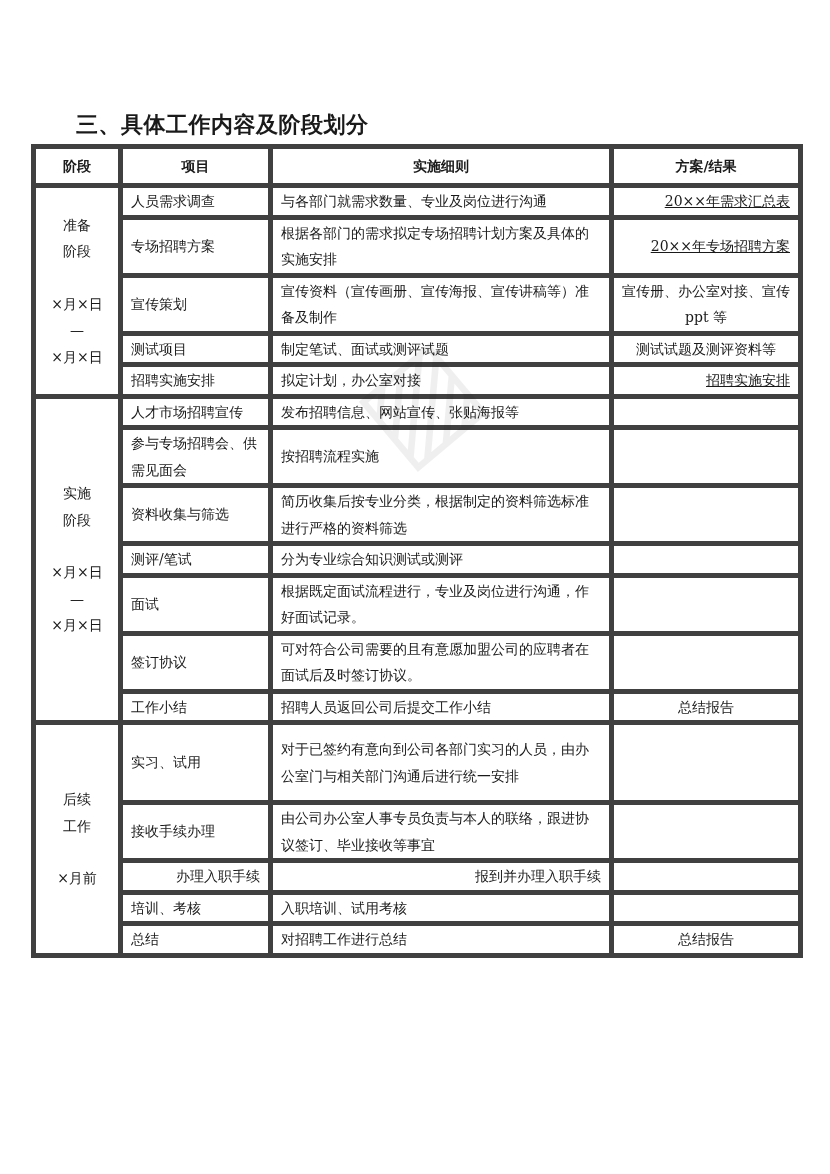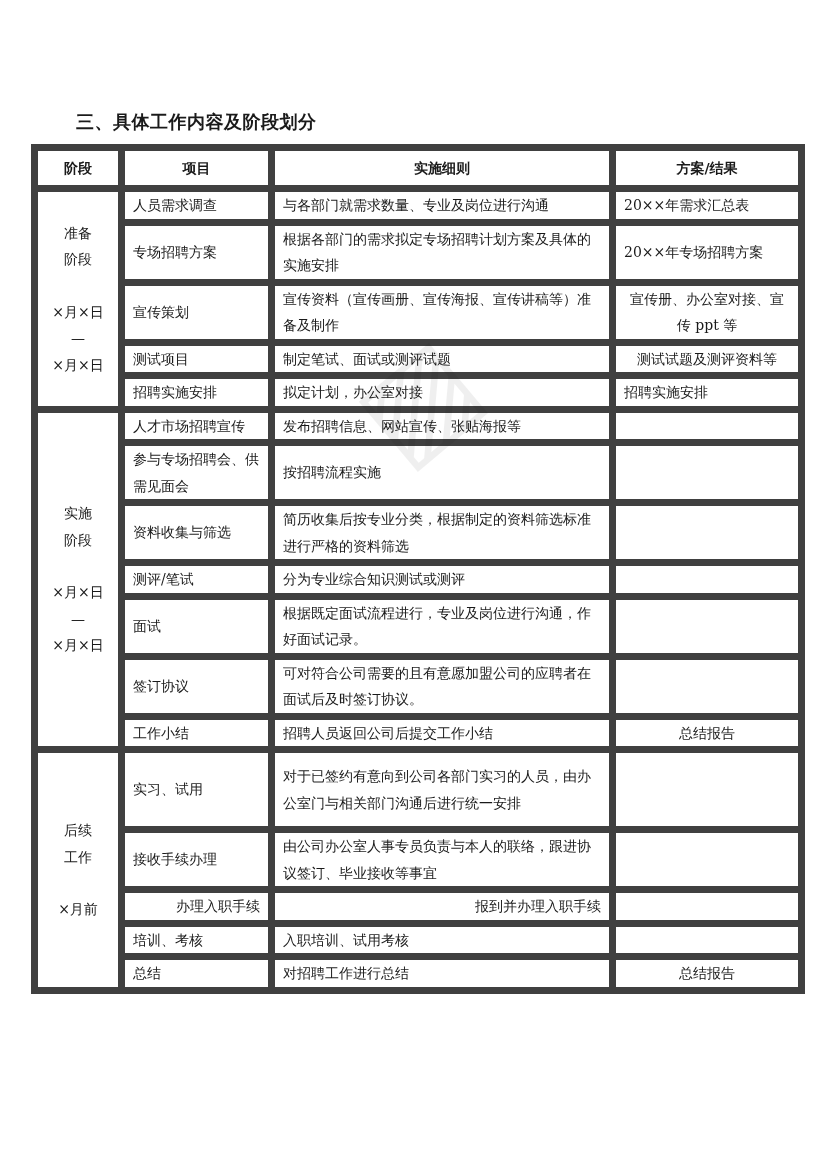--- a/index.html
+++ b/index.html
@@ -1,28 +1,28 @@
 <!DOCTYPE html>
 <html><head>
 <meta charset="utf-8">
 <style>
   html, body { margin:0; padding:0; background:#ffffff; }
   body { width:830px; height:1174px; position:relative; overflow:hidden;
          font-family:"DejaVu Serif","Liberation Serif",serif; color:#1a1a1a; }
-  .section-title { position:absolute; left:76px; top:110px; font-size:18px; font-weight:bold;
+  .section-title { position:absolute; left:76px; top:110px; font-size:22px; font-weight:bold;
          font-family:"DejaVu Sans","Liberation Sans",sans-serif; letter-spacing:0.5px; }
   table.plan { position:absolute; left:31px; top:144px; border-collapse:collapse;
          table-layout:fixed; width:767px; font-size:14px; }
-  table.plan td, table.plan th { border:7px solid #404040; padding:0 8px; line-height:26.5px;
+  table.plan td, table.plan th { border:5px solid #404040; padding:0 8px; line-height:26.5px;
          vertical-align:middle; }
   table.plan th { font-weight:bold; text-align:center; height:34px;
          font-family:"DejaVu Sans","Liberation Sans",sans-serif; font-size:14px; }
   td.stage { text-align:center; padding:0 4px; line-height:26.5px; }
   td.result.center { text-align:center; }
-  td.result.left { text-align:left; }
+  td.result.left { text-align:right;text-decoration:underline; }
   .stage-line { display:block; }
   .stage-gap { display:block; height:26px; }
   .watermark { position:absolute; pointer-events:none; opacity:0.06; font-size:120px;
          font-weight:bold; color:#000; transform:rotate(-40deg); font-family:"DejaVu Sans",sans-serif; }
 </style>
 </head>
 <body>
 
 <div class="section-title">三、具体工作内容及阶段划分</div>
 

